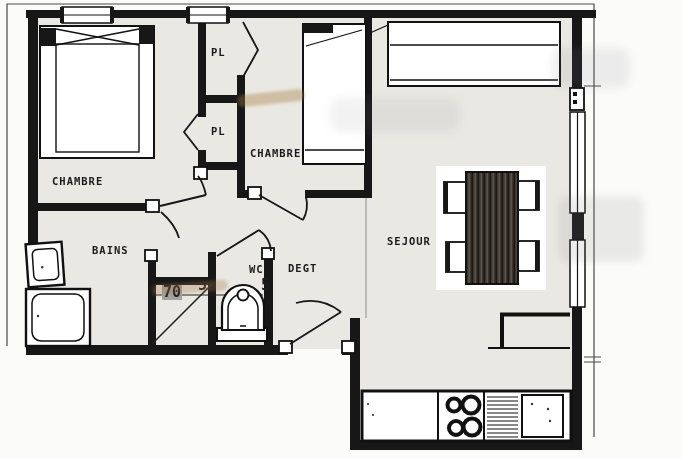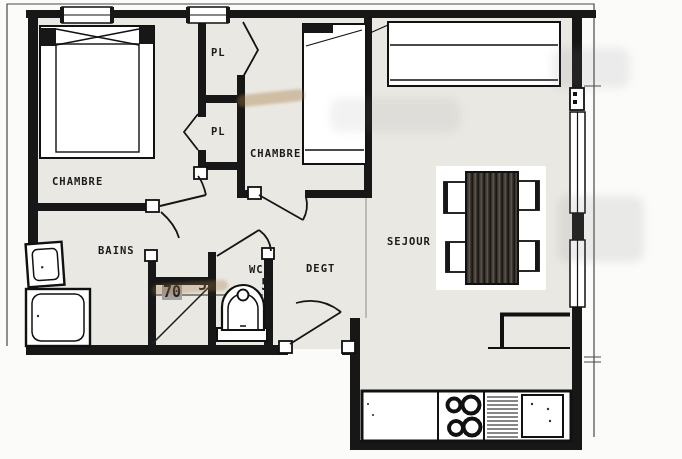--- a/index.html
+++ b/index.html
@@ -197,23 +197,23 @@
     <path d="M222,330 L222,307 A21,22 0 0 1 264,307 L264,330 Z" fill="#fff" stroke="#111" stroke-width="2.2"></path>
     <path d="M228,330 L228,309 A15,15 0 0 1 258,309 L258,330" fill="none" stroke="#111" stroke-width="1.5"></path>
     <circle cx="243" cy="295" r="5.5" fill="#fff" stroke="#111" stroke-width="2"></circle>
     <path d="M240,326 H246" stroke="#111" stroke-width="1.5"></path>
   </g>
 </svg>
 
 <div class="lbl" style="left:52px;top:176px">CHAMBRE</div>
 <div class="lbl" style="left:250px;top:148px">CHAMBRE</div>
 <div class="lbl" style="left:387px;top:236px">SEJOUR</div>
-<div class="lbl" style="left:98px;top:245px">BAINS</div>
+<div class="lbl" style="left:92px;top:245px">BAINS</div>
 <div class="lbl" style="left:249px;top:264px">WC</div>
-<div class="lbl" style="left:306px;top:263px">DEGT</div>
+<div class="lbl" style="left:288px;top:263px">DEGT</div>
 <div class="lbl" style="left:211px;top:47px">PL</div>
 <div class="lbl" style="left:211px;top:126px">PL</div>
 
 <div class="lbl dim" style="left:162px;top:285px">70</div>
 <div class="lbl dim" style="left:197px;top:278px;background:transparent">5</div>
 <div class="lbl dim" style="left:260px;top:278px;background:transparent">5</div>
 
 <div class="smudge tan1"></div>
 <div class="smudge tan2"></div>
 <div class="smudge gry1"></div>

